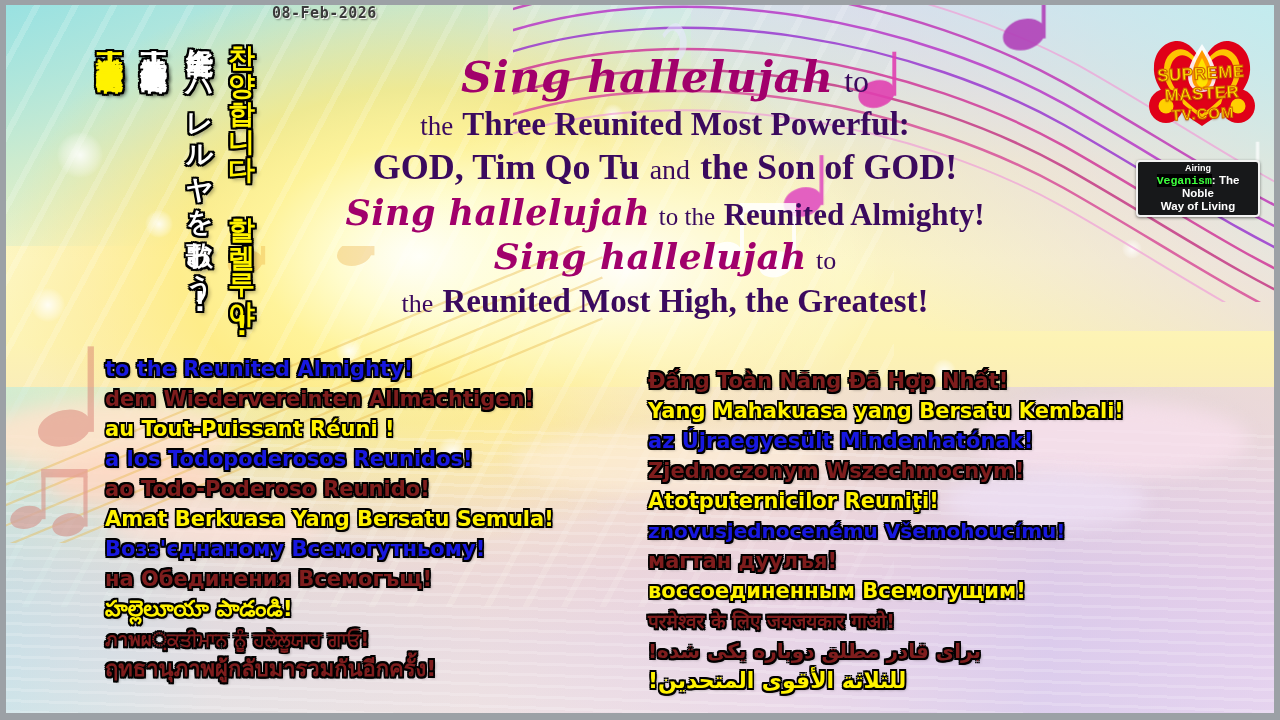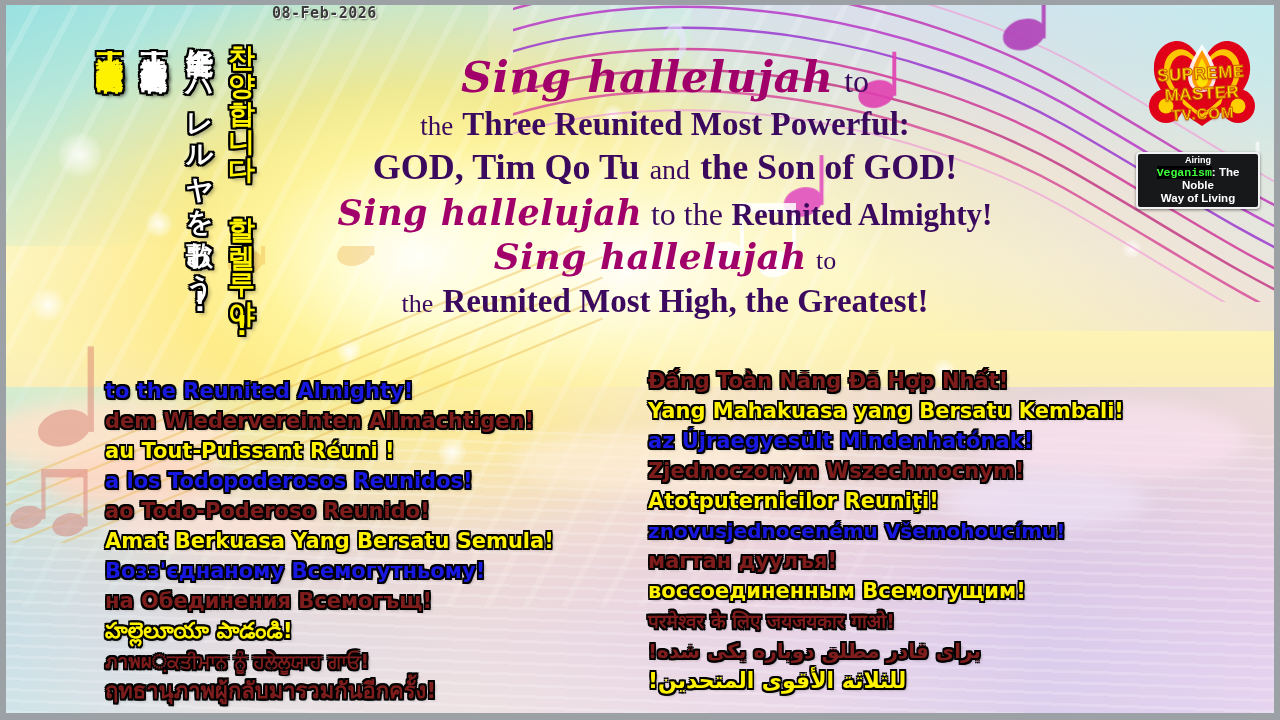--- a/index.html
+++ b/index.html
@@ -95,21 +95,21 @@
     font-size:17px; line-height:20px; color:#ffe800;
     -webkit-text-stroke:1px #d06000;
     text-shadow:0 1px 2px rgba(120,40,0,.55);
     transform:rotate(-3deg);
     letter-spacing:.5px;
     pointer-events:none;
   }
   .logo-text small{ display:block; font-size:15px; letter-spacing:1px; }
 
   .airing{
-    position:absolute; right:20px; top:152px; width:124px;
+    position:absolute; right:20px; top:160px; width:124px;
     background:#17181a; border:2px solid #f2f2f2; border-radius:4px;
     padding:2px 3px 3px; text-align:center; line-height:1.08;
     box-shadow:0 1px 3px rgba(0,0,0,.5);
   }
   .airing-title{ color:#ffffff; font-size:9px; font-weight:bold; }
   .airing-prog{ font-size:11.5px; font-weight:bold; color:#ffffff; }
   .airing-prog .hl{ color:#3dff3d; background:#000;font-family:Liberation Mono, monospace; }
 
   
   .vcol{
@@ -148,30 +148,30 @@
 
   .L1{ font-size:38px; padding-bottom:6px; }
   .L1 .script{ font-size:43px; }
   .L1 .ser-l{ font-size:32px; }
   .L2{ font-size:33px; padding-bottom:6px; }
   .L2 .ser-l{ font-size:27px; }
   .L3{ font-size:36px; padding-bottom:8px; }
   .L3 .ser-l{ font-size:28px; }
   .L4{ font-size:31px; padding-bottom:6px; }
   .L4 .script{ font-size:35px; }
-  .L4 .ser-l{ font-size:32px; }
+  .L4 .ser-l{ font-size:25px; }
   .L5{ font-size:32px; padding-bottom:8px; }
   .L5 .script{ font-size:36px; }
   .L5 .ser-l{ font-size:26px; }
   .L6{ font-size:33px; }
   .L6 .ser-l{ font-size:26px; }
 
   
   .langcol{ position:absolute; font-weight:bold; }
-  .langL{ left:105px; top:376px; width:560px; }
+  .langL{ left:105px; top:354px; width:560px; }
   .langR{ left:648px; top:366px; width:560px; }
 
   .lang{
     font-family:"DejaVu Sans","Liberation Sans", sans-serif;
     font-size:21px; line-height:30px;
     white-space:nowrap;
     text-shadow:
       -1.6px 0 0 #000, 1.6px 0 0 #000, 0 -1.6px 0 #000, 0 1.6px 0 #000,
       -1.6px -1.6px 0 #000, 1.6px -1.6px 0 #000, -1.6px 1.6px 0 #000, 1.6px 1.6px 0 #000,
       2px 2px 3px rgba(0,0,0,.35);

